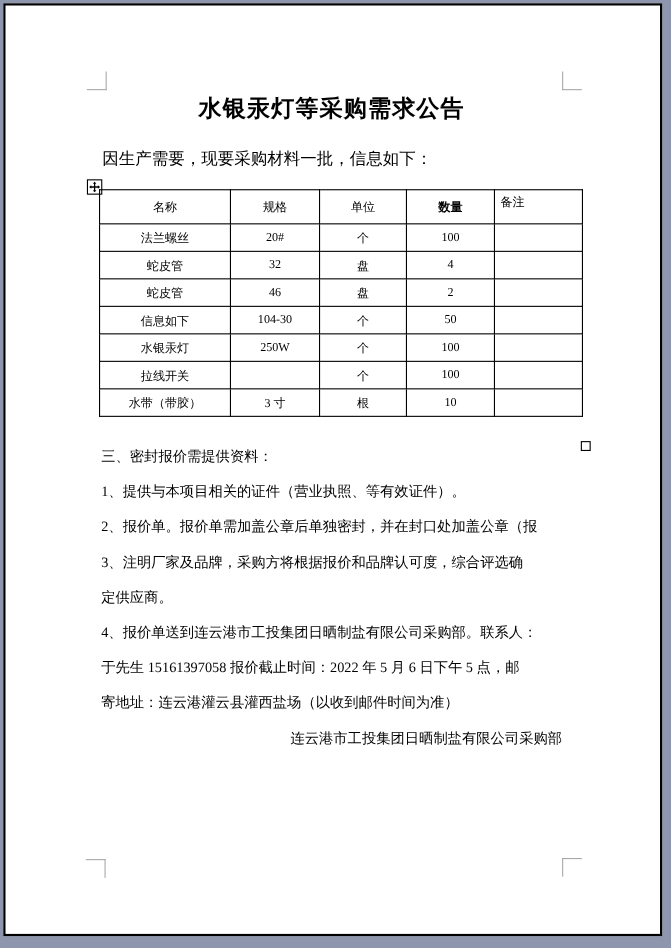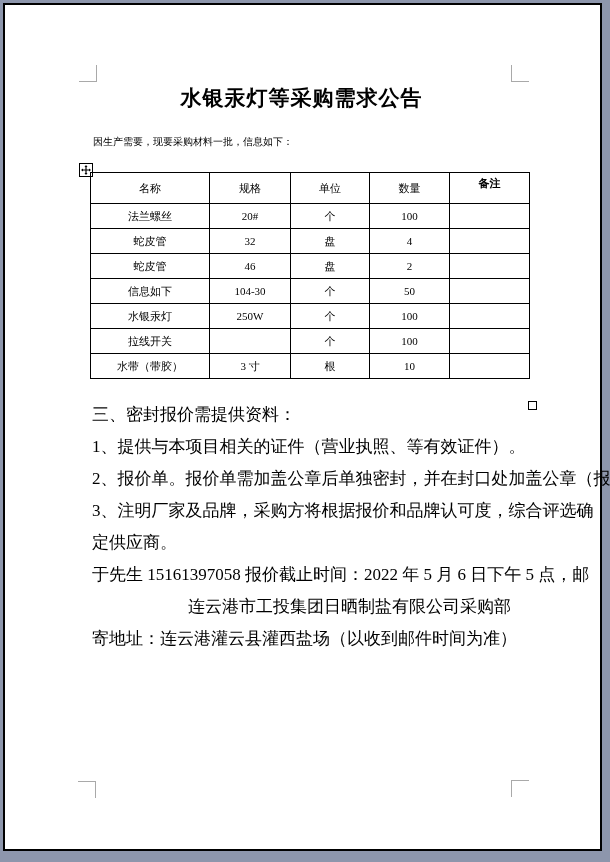--- a/index.html
+++ b/index.html
@@ -25,46 +25,46 @@
   .crop-bl{left:78px;top:781px;border-right:1px solid #a9a9a9;border-top:1px solid #a9a9a9;}
   .crop-br{left:511px;top:780px;border-left:1px solid #a9a9a9;border-top:1px solid #a9a9a9;}
 
   .doc-title{
     position:absolute;left:92px;top:84px;width:419px;
     text-align:center;font-size:21px;font-weight:bold;
     letter-spacing:1px;white-space:nowrap;
   }
   .intro{
     position:absolute;left:93px;top:135px;width:430px;
-    font-size:10px;white-space:nowrap;
+    font-size:15px;white-space:nowrap;
   }
   table.req{
     position:absolute;left:90px;top:172px;
     width:439px;border-collapse:collapse;table-layout:fixed;
   }
   table.req td,table.req th{
     border:1px solid #000;height:24px;padding:0 2px;
     font-size:11px;font-weight:normal;text-align:center;
     vertical-align:middle;overflow:hidden;white-space:nowrap;
   }
-  table.req th.qty{font-weight:normal;}
-  table.req th.remark{text-align:center;vertical-align:top;padding:3px 5px;font-weight:bold;}
+  table.req th.qty{font-weight:bold;}
+  table.req th.remark{text-align:left;vertical-align:top;padding:3px 5px;}
 
   .move-handle{
     position:absolute;left:79px;top:163px;width:12px;height:12px;
     border:1px solid #000;background:#fff;
     display:flex;align-items:center;justify-content:center;
   }
   .resize-handle{
     position:absolute;left:528px;top:401px;width:7px;height:7px;
     border:1px solid #000;background:#fff;
   }
   .body-block{
     position:absolute;left:92px;top:399px;width:419px;
-    font-size:17px;line-height:32px;
+    font-size:13px;line-height:32px;
   }
   .body-line{height:32px;white-space:nowrap;}
   .body-line.right{text-align:right;}
 </style>
 </head>
 <body>
 
 <div id="screen">
   <div class="page"></div>
 
@@ -153,17 +153,18 @@
     </table>
 
   <div class="resize-handle"></div>
 
   <div class="body-block">
     <div class="body-line">三、密封报价需提供资料：</div>
     <div class="body-line">1、提供与本项目相关的证件（营业执照、等有效证件）。</div>
     <div class="body-line">2、报价单。报价单需加盖公章后单独密封，并在封口处加盖公章（报</div>
     <div class="body-line">3、注明厂家及品牌，采购方将根据报价和品牌认可度，综合评选确</div>
     <div class="body-line">定供应商。</div>
+    <div class="body-line">4、报价单送到连云港市工投集团日晒制盐有限公司采购部。联系人：</div>
     <div class="body-line">于先生 15161397058 报价截止时间：2022 年 5 月 6 日下午 5 点，邮</div>
+    <div class="body-line">寄地址：连云港灌云县灌西盐场（以收到邮件时间为准）</div>
     <div class="body-line right">连云港市工投集团日晒制盐有限公司采购部</div>
-    <div class="body-line">寄地址：连云港灌云县灌西盐场（以收到邮件时间为准）</div>
   </div>
 </div>
 
 </body></html>

